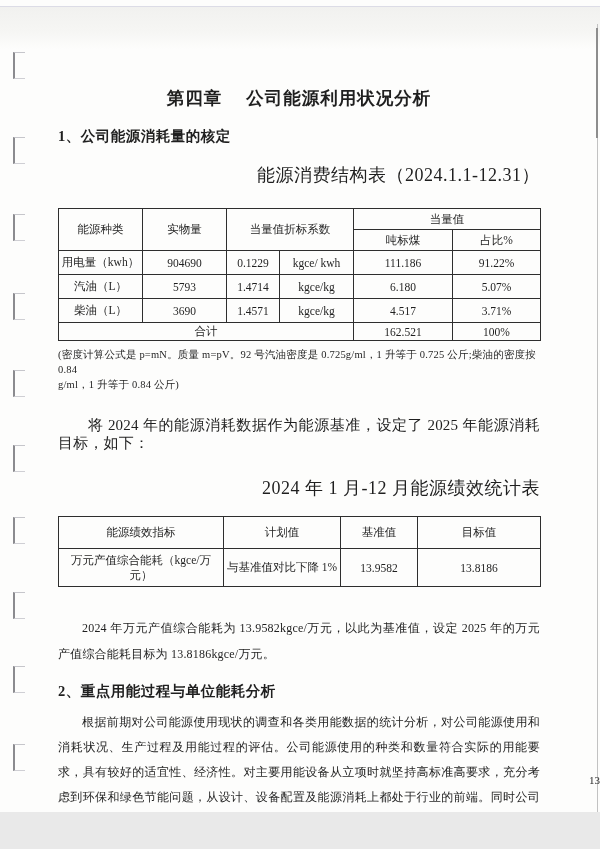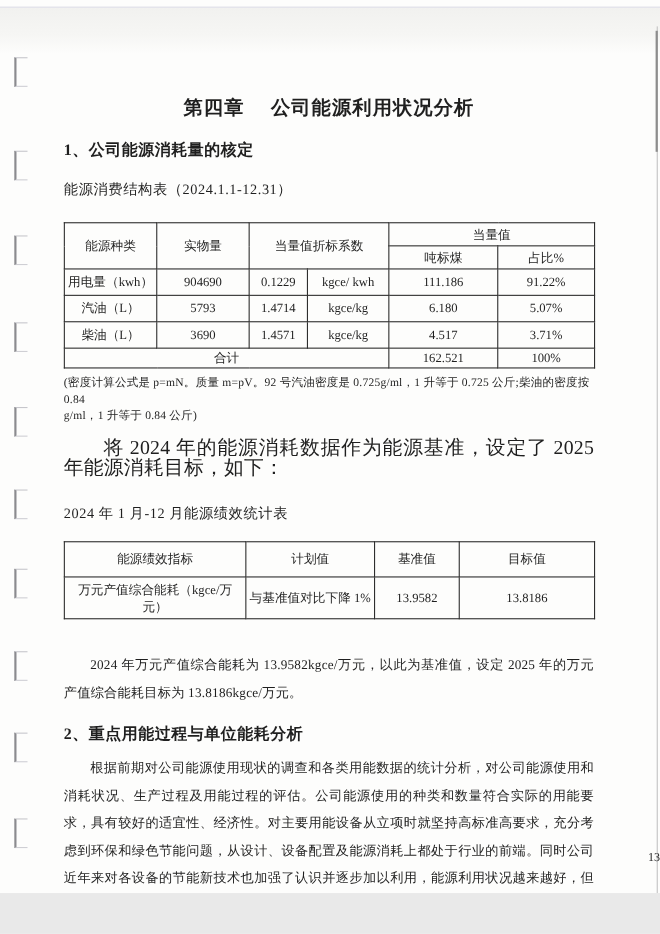--- a/index.html
+++ b/index.html
@@ -20,36 +20,36 @@
     position:absolute;left:13px;width:10px;height:25px;
     border-left:2px solid #6f6f74;border-top:1px solid #b9b9c0;border-bottom:1px solid #c4c4cb;
     opacity:.8;
   }
   .content{position:absolute;left:58px;top:0;width:482px;}
   .chapter-title{margin-top:86px;text-align:center;font-size:17.5px;font-weight:bold;letter-spacing:1px;}
   .chapter-title .gap{display:inline-block;width:24px;}
   .h-sec{font-size:14.5px;font-weight:bold;letter-spacing:.5px;}
   .h1{margin-top:17px;}
   .h2{margin-top:15px;}
-  .tbl-caption{text-align:left;font-size:13px;letter-spacing:.5px;}
+  .tbl-caption{text-align:right;font-size:18px;letter-spacing:.5px;}
   .cap1{margin-top:17px;}
   .cap2{margin-top:24px;}
   table{border-collapse:collapse;width:482px;table-layout:fixed;}
   .t1{margin-top:21px;}
   .t2{margin-top:16px;}
   td{border:1px solid #2e2e2e;text-align:center;font-size:11.5px;padding:0 2px;overflow:hidden;}
   .t1 tr.hdr1 td{height:20px;}
   .t1 tr.hdr2 td{height:20px;}
   .t1 tr.data td{height:23px;}
   .t1 tr.total td{height:17px;}
   .t2 tr.hdr td{height:31px;}
   .t2 tr.data td{height:37px;}
   .note{margin-top:6px;font-size:10.5px;line-height:15px;letter-spacing:.2px;}
   .para{font-size:12px;line-height:26px;text-align:justify;text-indent:2em;letter-spacing:.2px;}
-  .p1{margin-top:12px;line-height:18px;font-size:18px;}
+  .p1{margin-top:24px;line-height:18px;font-size:15px;}
   .p2{margin-top:28px;}
   .p3{margin-top:9px;line-height:25px;}
   .pagenum{position:absolute;top:774px;left:0;width:100%;text-align:right;font-size:11px;color:#2a2a2a;}
 </style>
 </head>
 <body>
 
 <div class="sheet">
 
   <div class="scan-top"></div>

